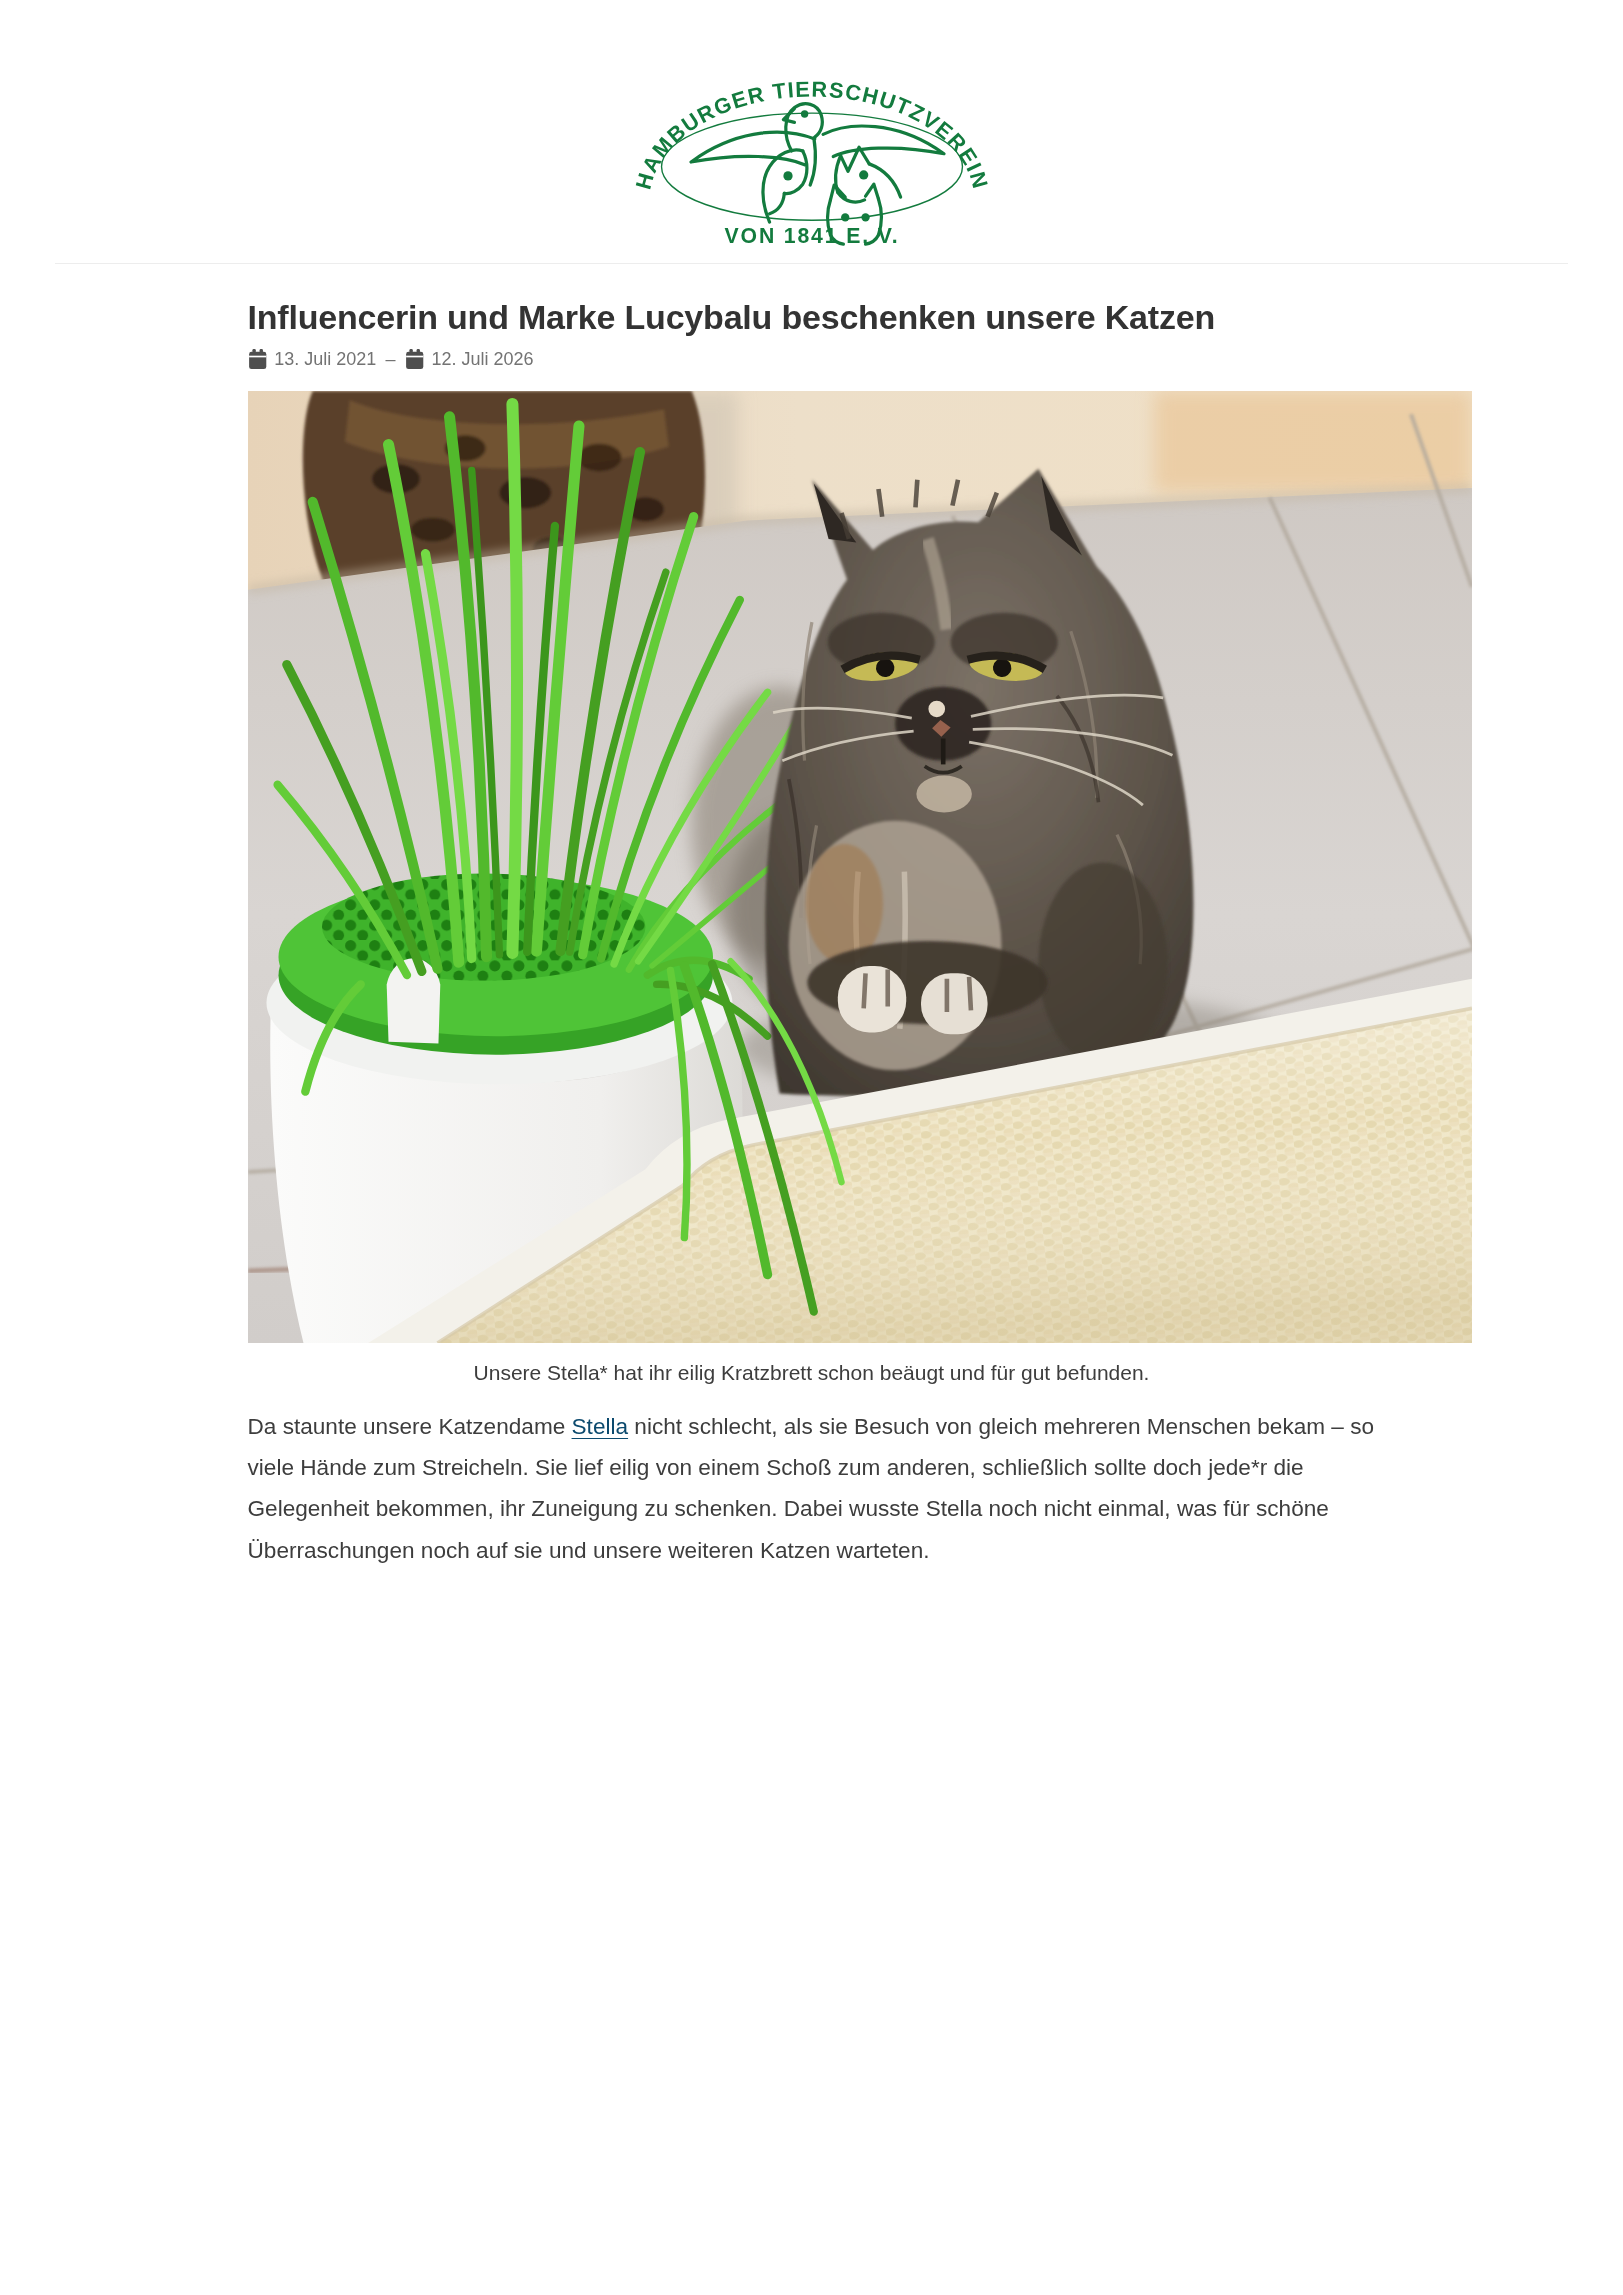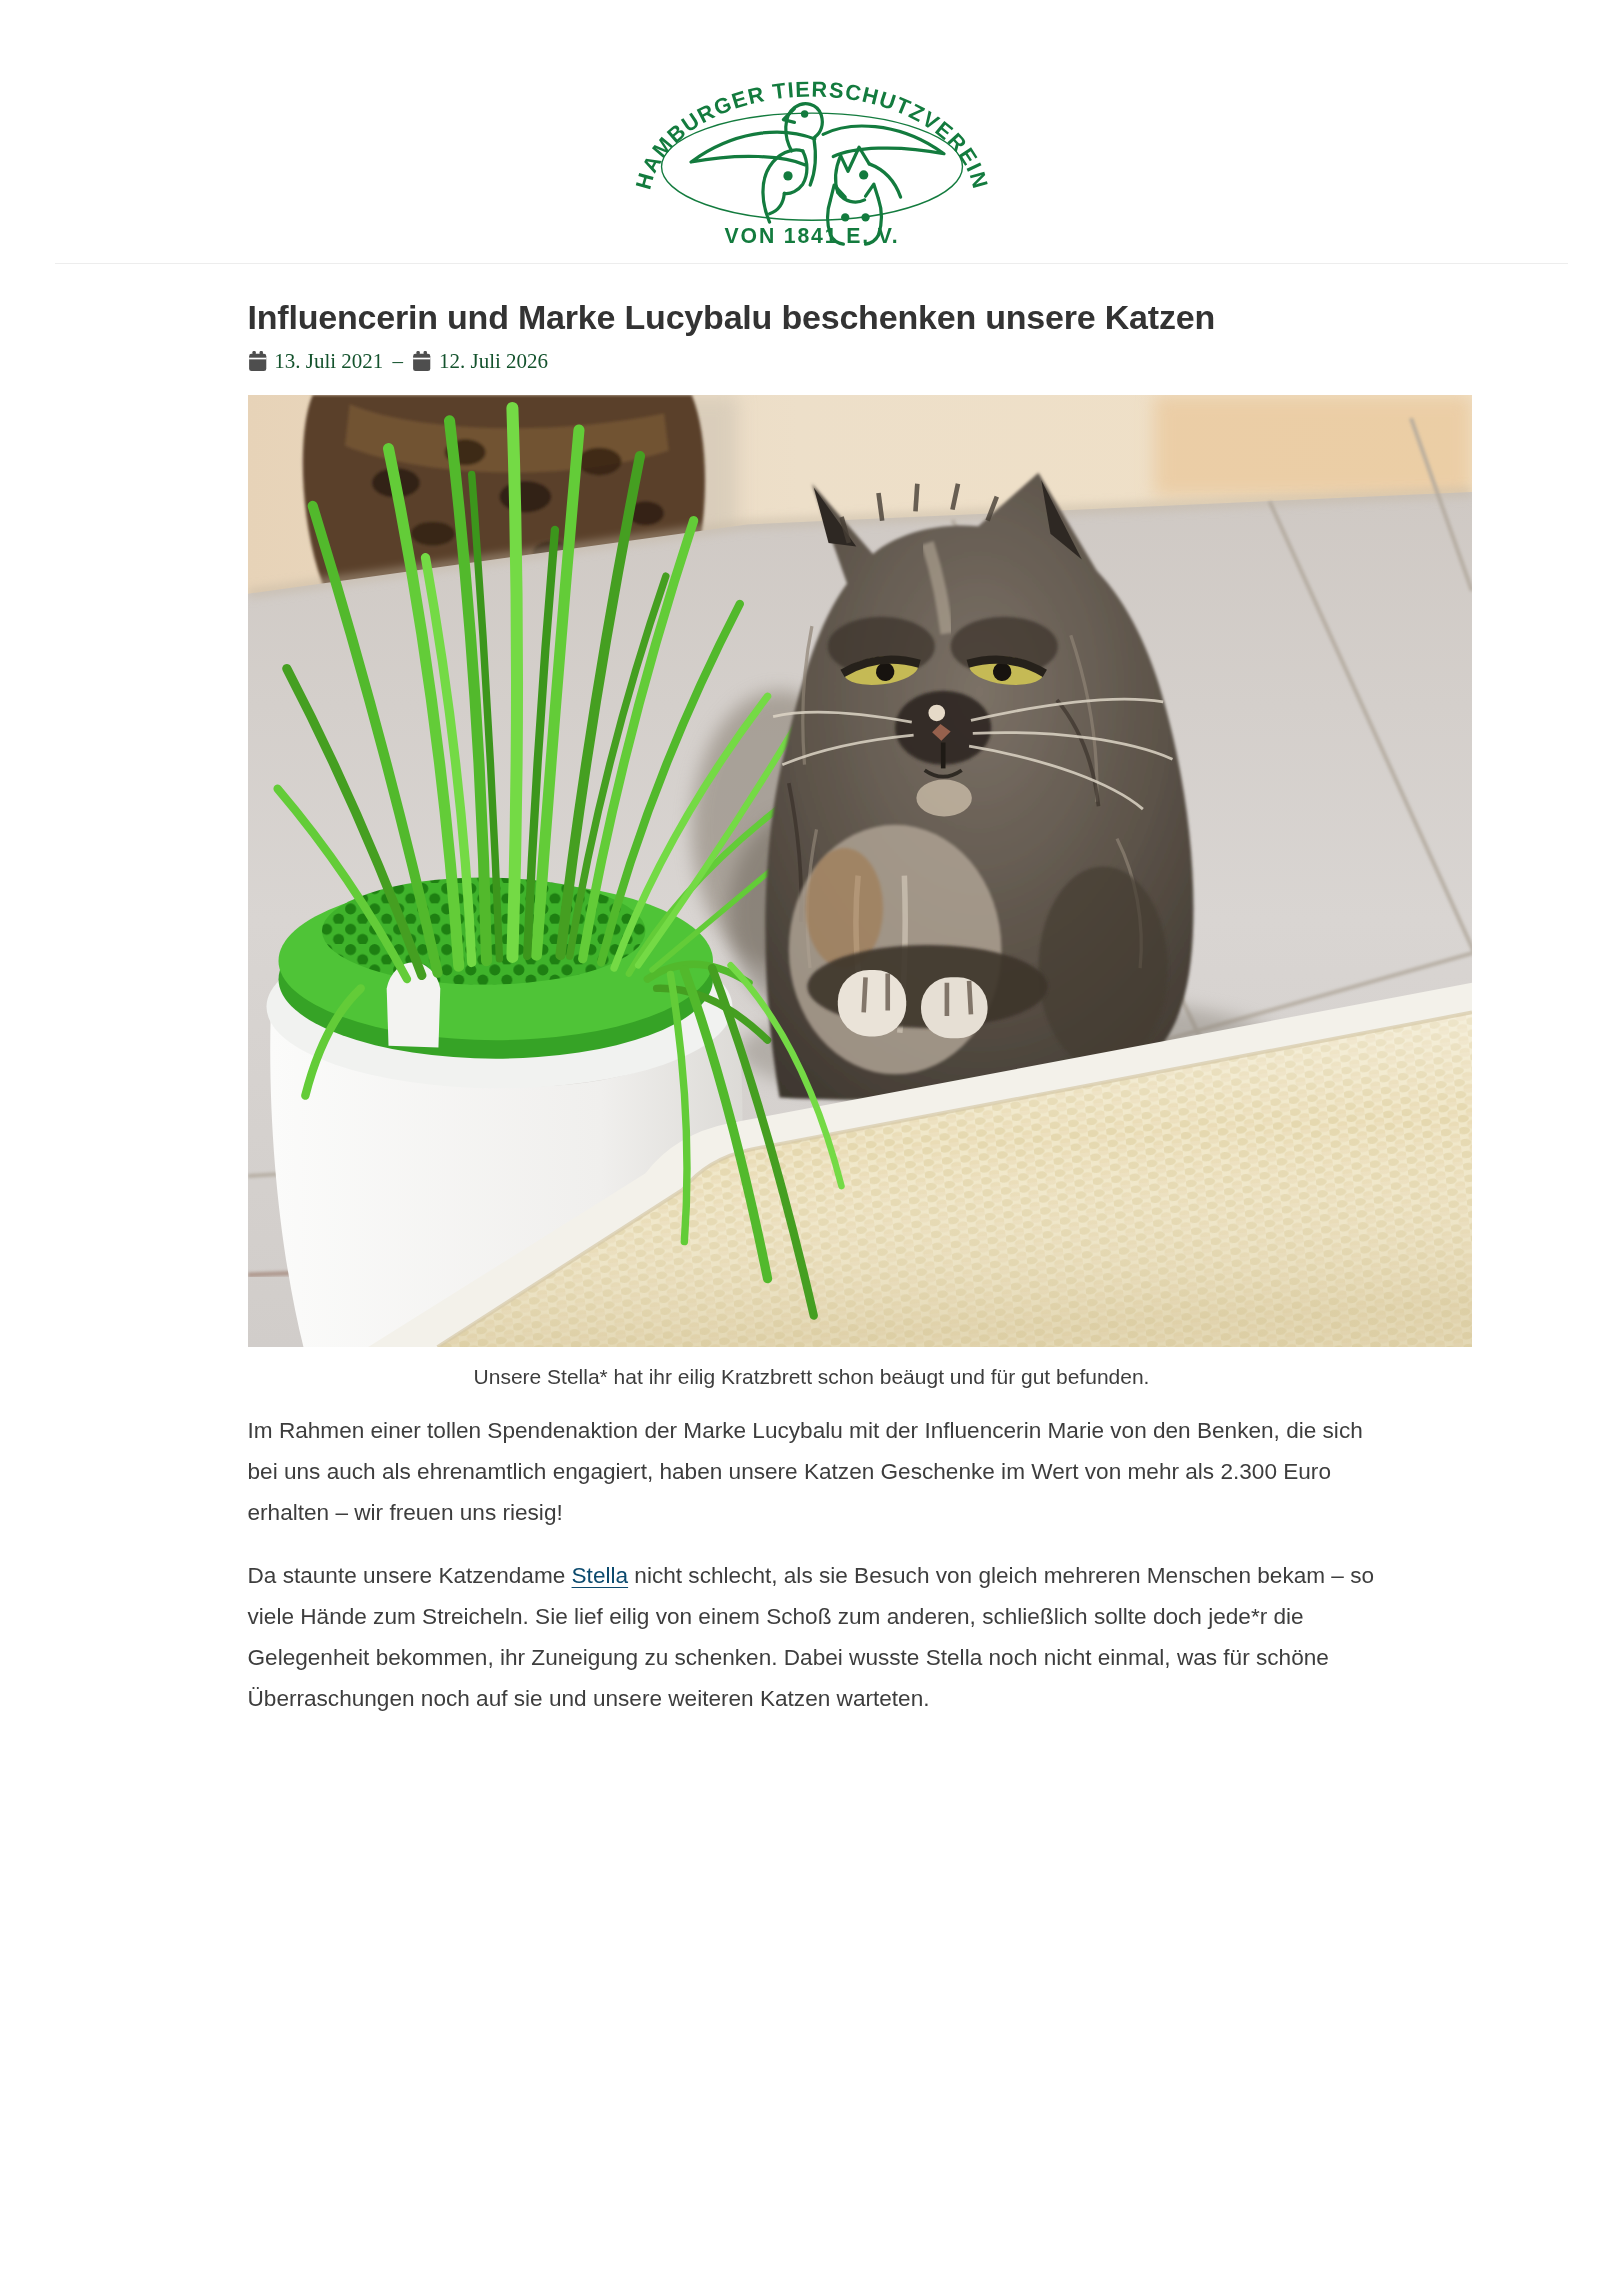--- a/index.html
+++ b/index.html
@@ -7,21 +7,21 @@
   body {
     width:1623px; height:2295px; background:#ffffff; overflow:hidden;
     font-family:"Liberation Sans", sans-serif; color:#3d3d3d;
   }
   header { padding-top:64px; text-align:center; }
   .logo-link { display:inline-block; text-decoration:none; }
   .logo-svg { width:360px; height:185px; overflow:visible; display:block; }
   .divider { border:none; border-top:1.8px solid #ededed; margin:12px 55px 0 55px; }
   .content { width:1128px; margin:0 auto; }
   h1 { font-size:34px; line-height:1.16; color:#333333; margin:34px 0 0 0; letter-spacing:-0.2px; font-weight:700; }
-  .date-row { display:flex; align-items:center; margin-top:12px; font-size:21px; color:#14532d;font-family:Liberation Serif, serif; }
+  .date-row { display:flex; align-items:center; margin-top:12px; font-size:18px; color:#737373; }
   .cal { width:19.4px; height:21px; margin-right:7.4px; display:inline-flex; color:#4e4e4e; flex:none; }
   .cal svg { width:100%; height:100%; }
   .sep { margin:0 9.2px; }
   figure { margin:20.3px 0 0 0; }
   .photo { display:block; width:1224px; height:952px; background:#d8d4d1; }
   figcaption { text-align:center; font-size:21px; margin-top:18.5px; color:#3d3d3d; }
   p { font-size:22.6px; line-height:1.82; margin:21px 0 0 0; }
   .link { color:#0c4a6e; text-decoration:underline; text-decoration-thickness:1.4px; text-underline-offset:4.2px; }
 </style>
 </head>
@@ -292,19 +292,18 @@
         <g fill="none" stroke-linecap="round">
           <path d="M472,622 Q522,760 562,956" stroke="#52b92c" stroke-width="10"></path>
           <path d="M502,620 Q562,780 612,996" stroke="#459f21" stroke-width="9"></path>
           <path d="M457,627 Q482,780 472,916" stroke="#63cc38" stroke-width="8"></path>
           <path d="M522,617 Q602,700 642,856" stroke="#74da45" stroke-width="7"></path>
         </g>
       </svg>
       <figcaption>Unsere Stella* hat ihr eilig Kratzbrett schon beäugt und für gut befunden.</figcaption>
     </figure>
 
-    <p>Im Rahmen einer tollen Spendenaktion der Marke Lucybalu mit der Influencerin Marie von den Benken, die sich bei uns auch als ehrenamtlich engagiert, haben unsere Katzen Geschenke im Wert von mehr als 2.300 Euro erhalten – wir freuen uns riesig!</p>
 
     <p><span>Da staunte unsere Katzendame </span><a class="link" href="#">Stella</a><span> nicht schlecht, als sie Besuch von gleich mehreren Menschen bekam – so viele Hände zum Streicheln. Sie lief eilig von einem Schoß zum anderen, schließlich sollte doch jede*r die Gelegenheit bekommen, ihr Zuneigung zu schenken. Dabei wusste Stella noch nicht einmal, was für schöne Überraschungen noch auf sie und unsere weiteren Katzen warteten.</span></p>
   </main>
 
 </div>
 
 
 </body></html>

